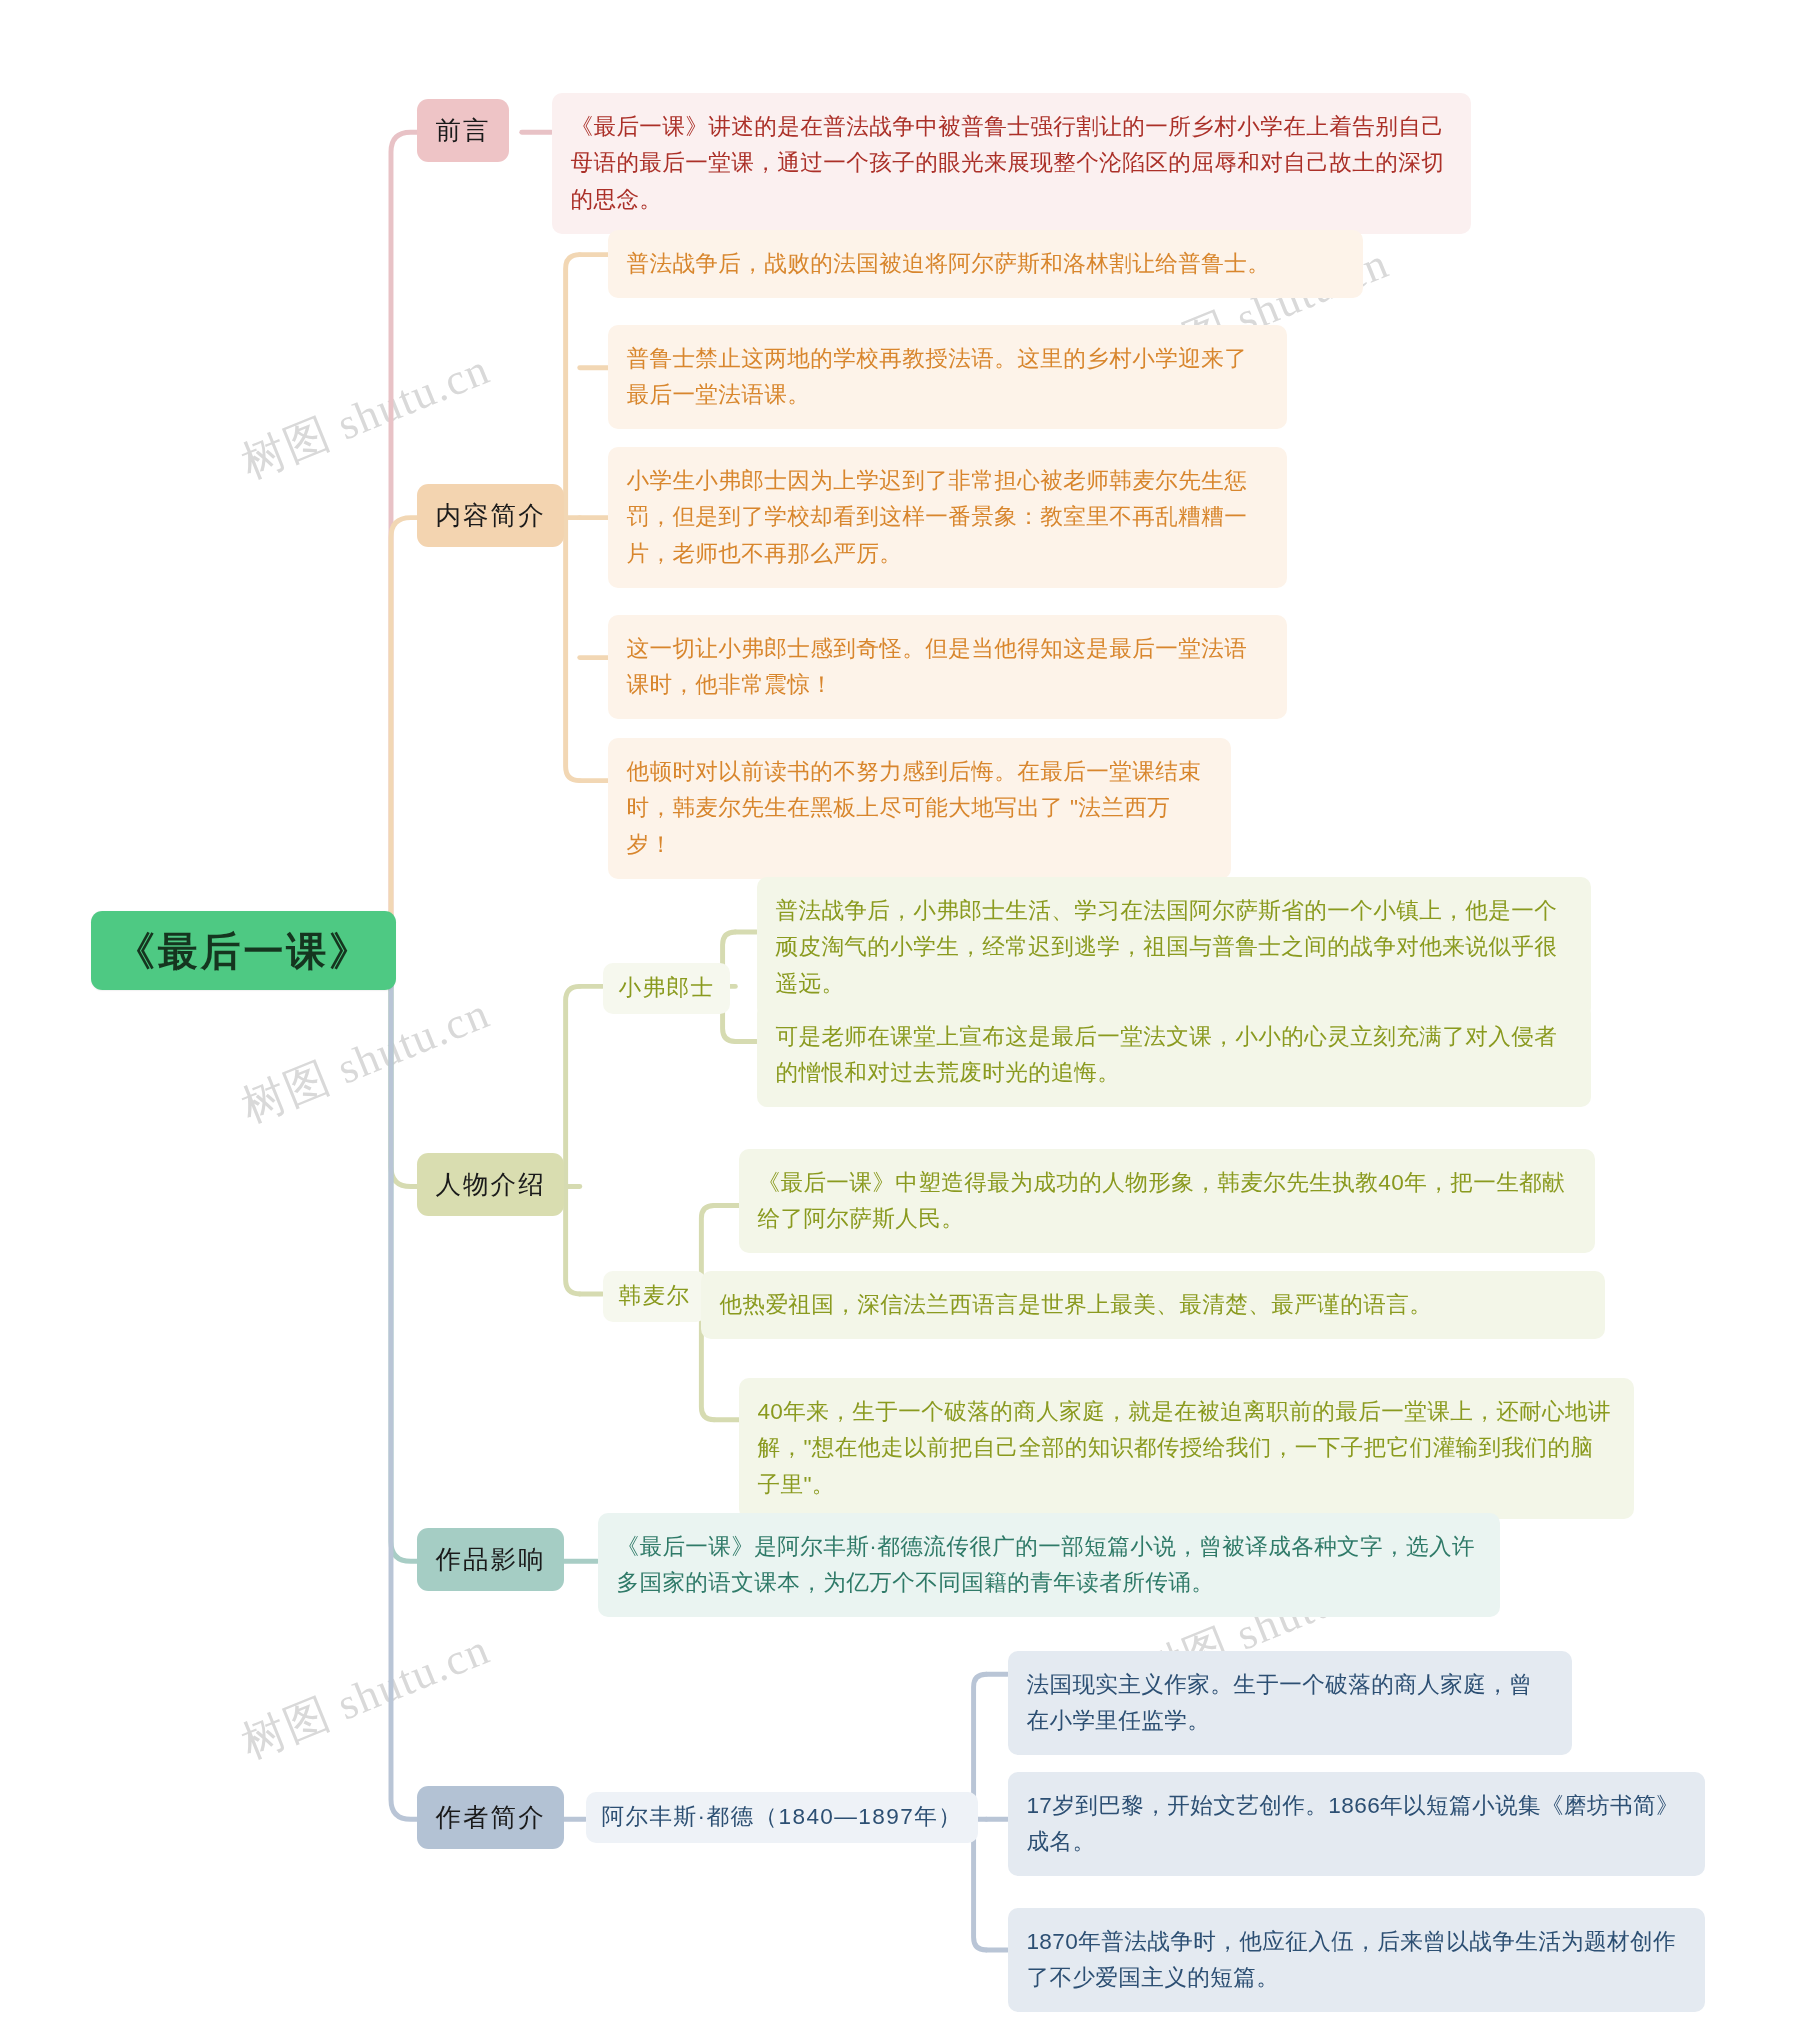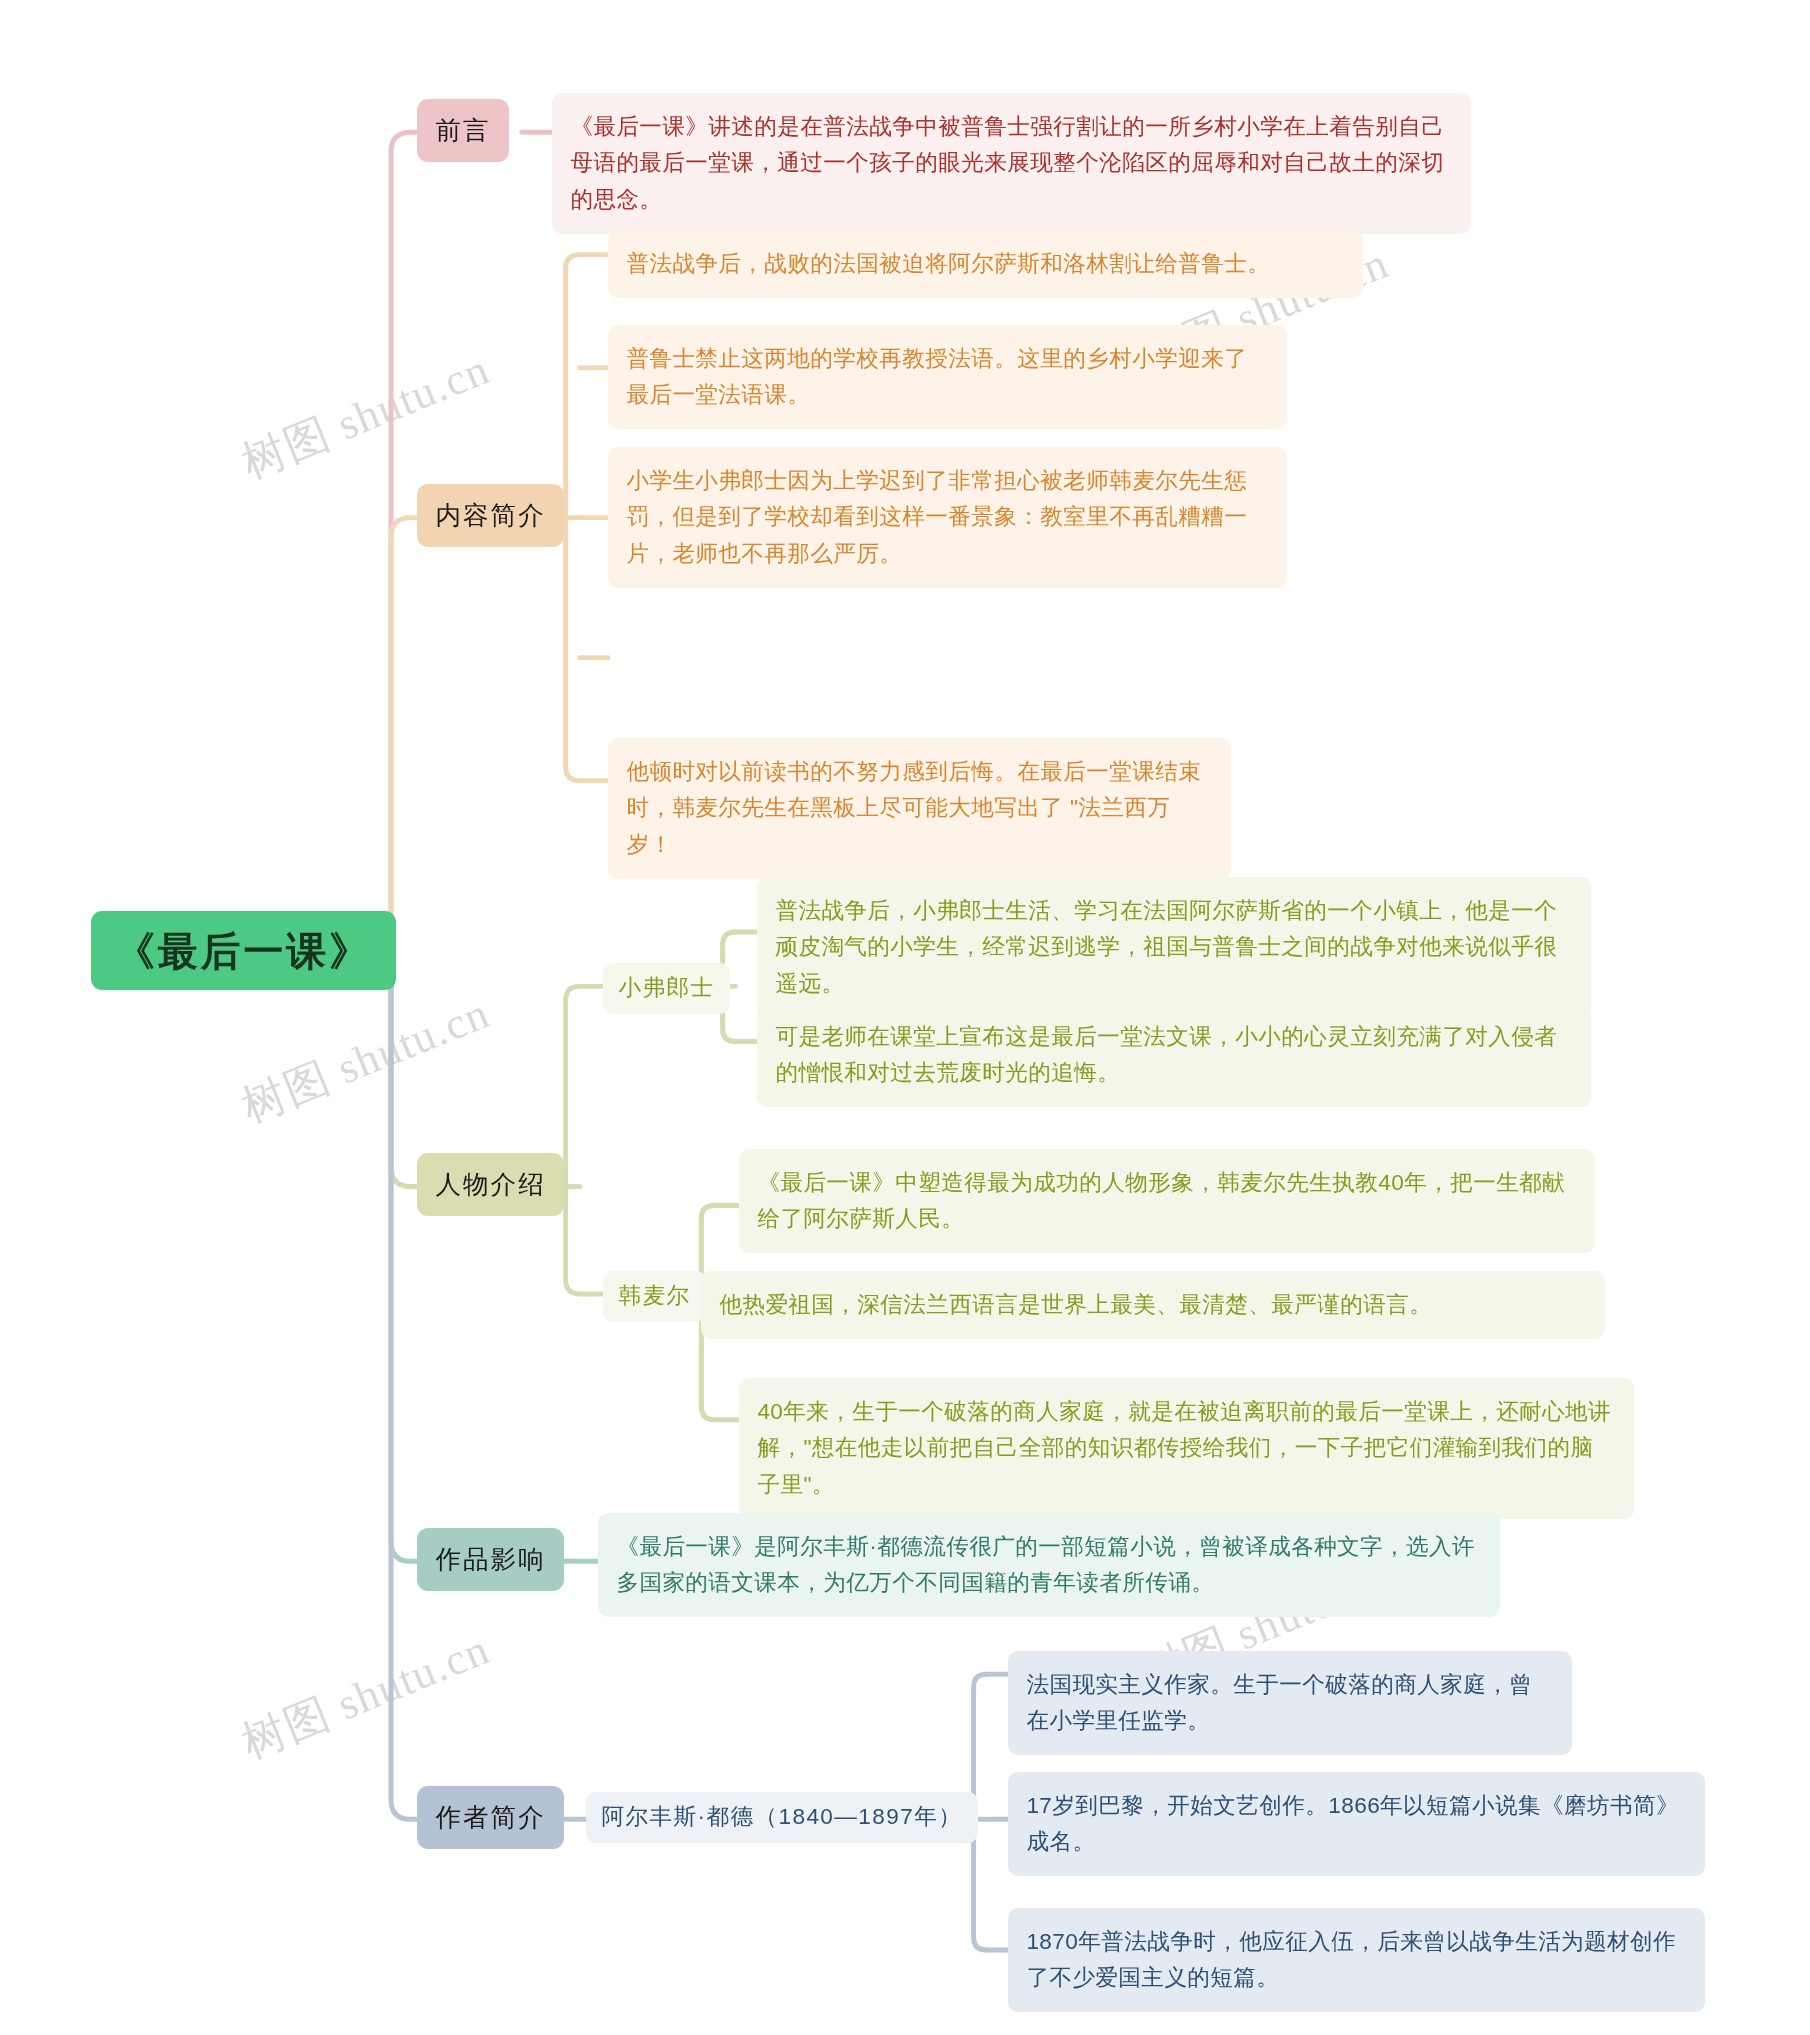--- a/index.html
+++ b/index.html
@@ -164,20 +164,21 @@
 
   <div class="node root" style="left:91px; top:911px;">《最后一课》</div>
 
   <div class="node branch-label t-pink-label" style="left:417px; top:99px;text-align:center;">前言</div>
   <div class="node leaf t-pink-leaf" style="left:552px; top:93px; width:919px;">《最后一课》讲述的是在普法战争中被普鲁士强行割让的一所乡村小学在上着告别自己母语的最后一堂课，通过一个孩子的眼光来展现整个沦陷区的屈辱和对自己故土的深切的思念。</div>
 
   <div class="node branch-label t-orange-label" style="left:417px; top:484px;">内容简介</div>
   <div class="node leaf t-orange-leaf" style="left:608px; top:230px; width:755px;">普法战争后，战败的法国被迫将阿尔萨斯和洛林割让给普鲁士。</div>
   <div class="node leaf t-orange-leaf" style="left:608px; top:325px; width:679px;">普鲁士禁止这两地的学校再教授法语。这里的乡村小学迎来了最后一堂法语课。</div>
   <div class="node leaf t-orange-leaf" style="left:608px; top:447px; width:679px;">小学生小弗郎士因为上学迟到了非常担心被老师韩麦尔先生惩罚，但是到了学校却看到这样一番景象：教室里不再乱糟糟一片，老师也不再那么严厉。</div>
+  <div class="node leaf t-orange-leaf" style="left:608px; top:615px; width:679px;">这一切让小弗郎士感到奇怪。但是当他得知这是最后一堂法语课时，他非常震惊！</div>
   <div class="node leaf t-orange-leaf" style="left:608px; top:738px; width:623px;">他顿时对以前读书的不努力感到后悔。在最后一堂课结束时，韩麦尔先生在黑板上尽可能大地写出了 "法兰西万岁！</div>
 
   <div class="node branch-label t-olive-label" style="left:417px; top:1153px;">人物介绍</div>
 
   <div class="node sub-label t-olive-sub" style="left:603px; top:963px;">小弗郎士</div>
   <div class="node leaf t-olive-leaf" style="left:757px; top:877px; width:834px;">普法战争后，小弗郎士生活、学习在法国阿尔萨斯省的一个小镇上，他是一个顽皮淘气的小学生，经常迟到逃学，祖国与普鲁士之间的战争对他来说似乎很遥远。</div>
   <div class="node leaf t-olive-leaf" style="left:757px; top:1003px; width:834px;">可是老师在课堂上宣布这是最后一堂法文课，小小的心灵立刻充满了对入侵者的憎恨和对过去荒废时光的追悔。</div>
 
   <div class="node sub-label t-olive-sub" style="left:603px; top:1271px;">韩麦尔</div>
   <div class="node leaf t-olive-leaf" style="left:739px; top:1149px; width:856px;">《最后一课》中塑造得最为成功的人物形象，韩麦尔先生执教40年，把一生都献给了阿尔萨斯人民。</div>

